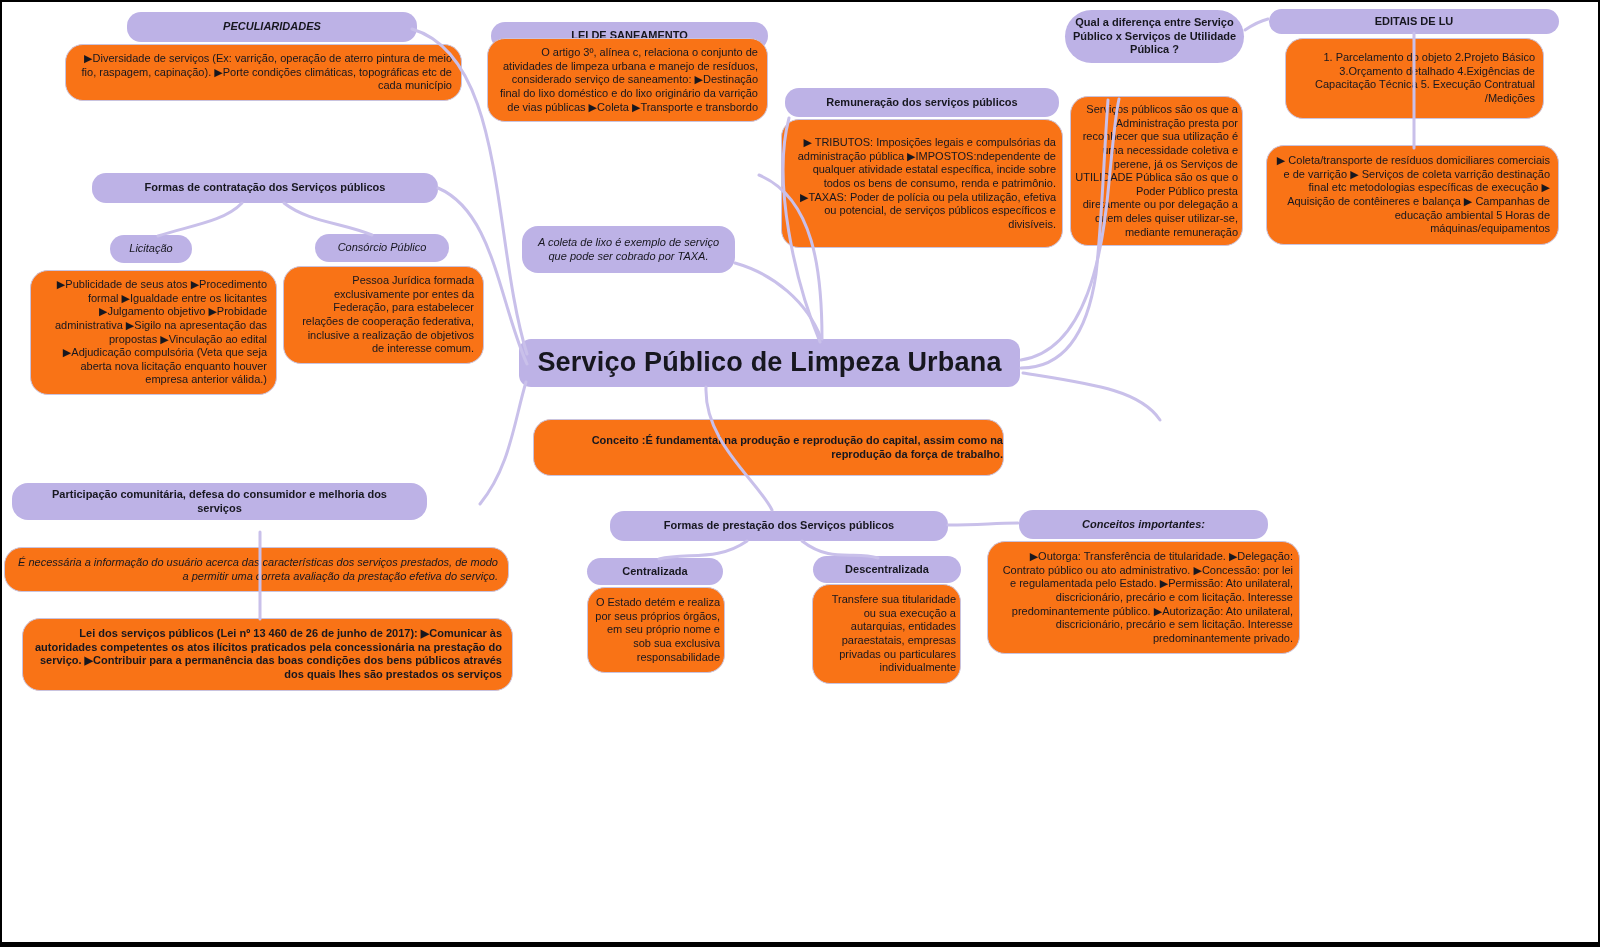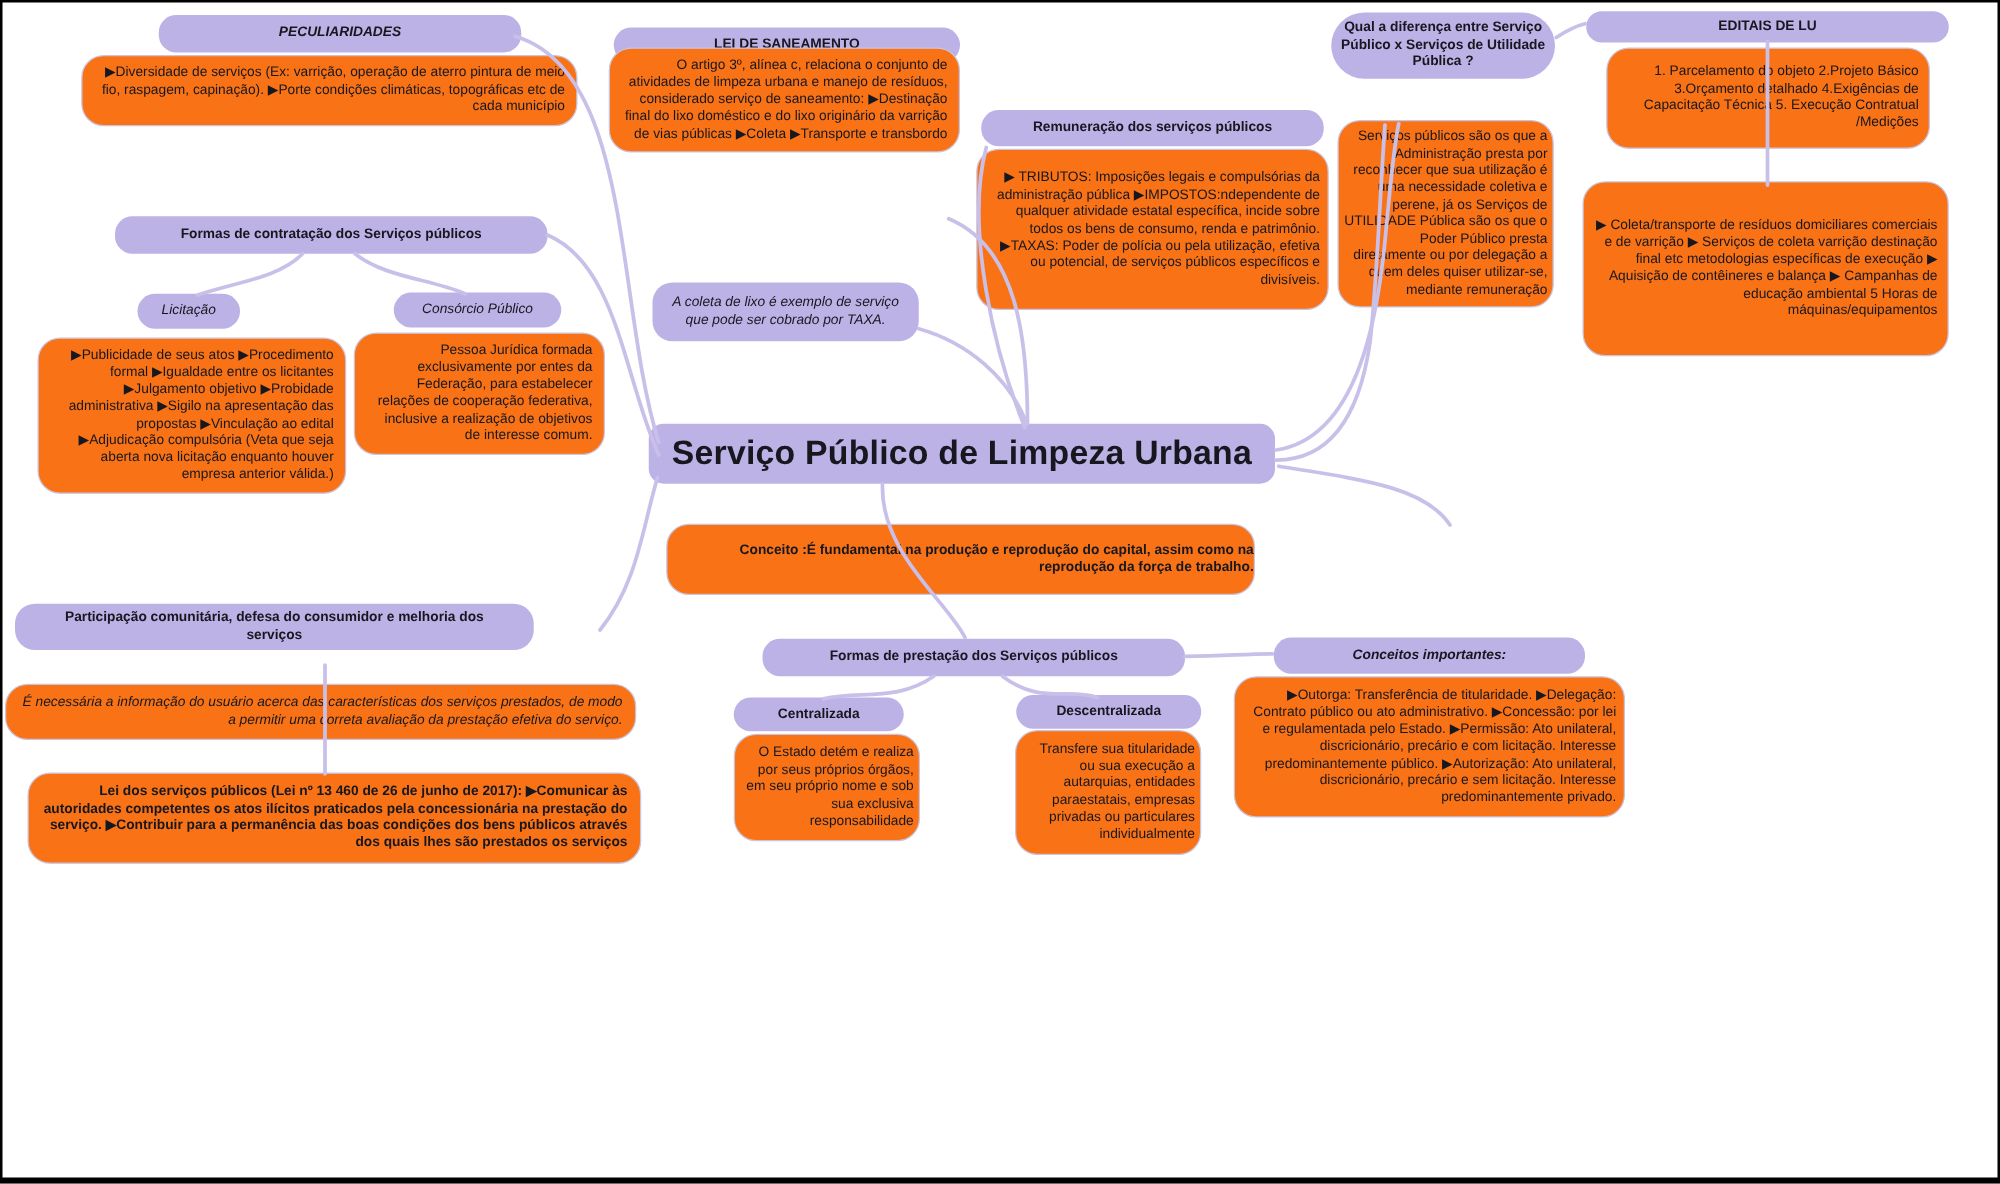--- a/index.html
+++ b/index.html
@@ -91,31 +91,31 @@
   <div class="node purple i" style="left:520px;top:224px;width:213px;padding:10px 12px;border-radius:16px;">A coleta de lixo é exemplo de serviço que pode ser cobrado por TAXA.</div>
 
   <div class="node purple b" style="left:783px;top:86px;width:274px;height:29px;">Remuneração dos serviços públicos</div>
   <div class="node wbox" style="left:779px;top:117px;width:282px;padding:16px 6px;">▶ TRIBUTOS: Imposições legais e compulsórias da administração pública ▶IMPOSTOS:ndependente de qualquer atividade estatal específica, incide sobre todos os bens de consumo, renda e patrimônio. ▶TAXAS: Poder de polícia ou pela utilização, efetiva ou potencial, de serviços públicos específicos e divisíveis.</div>
 
   <div class="node purple b" style="left:1063px;top:8px;width:179px;padding:6px 6px;border-radius:32px;">Qual a diferença entre Serviço Público x Serviços de Utilidade Pública ?</div>
   <div class="node wbox" style="left:1068px;top:94px;width:173px;padding:6px 4px;">Serviços públicos são os que a Administração presta por reconhecer que sua utilização é uma necessidade coletiva e perene, já os Serviços de UTILIDADE Pública são os que o Poder Público presta diretamente ou por delegação a quem deles quiser utilizar-se, mediante remuneração</div>
 
   <div class="node purple b" style="left:1267px;top:7px;width:290px;height:25px;">EDITAIS DE LU</div>
   <div class="node wbox" style="left:1283px;top:36px;width:259px;padding:12px 8px;">1. Parcelamento do objeto 2.Projeto Básico 3.Orçamento detalhado 4.Exigências de Capacitação Técnica 5. Execução Contratual /Medições</div>
-  <div class="node wbox" style="left:1264px;top:143px;width:293px;padding:28px 8px;">▶ Coleta/transporte de resíduos domiciliares comerciais e de varrição ▶ Serviços de coleta varrição destinação final etc metodologias específicas de execução ▶ Aquisição de contêineres e balança ▶ Campanhas de educação ambiental 5 Horas de máquinas/equipamentos</div>
+  <div class="node wbox" style="left:1264px;top:143px;width:293px;padding:8px 8px;">▶ Coleta/transporte de resíduos domiciliares comerciais e de varrição ▶ Serviços de coleta varrição destinação final etc metodologias específicas de execução ▶ Aquisição de contêineres e balança ▶ Campanhas de educação ambiental 5 Horas de máquinas/equipamentos</div>
 
   <div class="node purple title" style="left:517px;top:337px;width:501px;height:48px;">Serviço Público de Limpeza Urbana</div>
 
   <div class="node wbox b" style="left:531px;top:417px;width:471px;padding:14px 0;">Conceito :É fundamental na produção e reprodução do capital, assim como na reprodução da força de trabalho.</div>
 
 
   <div class="node purple b" style="left:608px;top:509px;width:338px;height:30px;">Formas de prestação dos Serviços públicos</div>
 
   <div class="node purple b" style="left:585px;top:556px;width:136px;height:27px;">Centralizada</div>
-  <div class="node wbox" style="left:585px;top:585px;width:149px;padding:8px 4px;">O Estado detém e realiza por seus próprios órgãos, em seu próprio nome e sob sua exclusiva responsabilidade</div>
+  <div class="node wbox" style="left:585px;top:585px;width:138px;padding:8px 4px;">O Estado detém e realiza por seus próprios órgãos, em seu próprio nome e sob sua exclusiva responsabilidade</div>
 
   <div class="node purple b" style="left:811px;top:554px;width:148px;height:27px;">Descentralizada</div>
   <div class="node wbox" style="left:810px;top:582px;width:149px;padding:8px 4px;">Transfere sua titularidade ou sua execução a autarquias, entidades paraestatais, empresas privadas ou particulares individualmente</div>
 
   <div class="node purple b i" style="left:1017px;top:508px;width:249px;height:29px;">Conceitos importantes:</div>
   <div class="node wbox" style="left:985px;top:539px;width:313px;padding:8px 6px;">▶Outorga: Transferência de titularidade. ▶Delegação: Contrato público ou ato administrativo. ▶Concessão: por lei e regulamentada pelo Estado. ▶Permissão: Ato unilateral, discricionário, precário e com licitação. Interesse predominantemente público. ▶Autorização: Ato unilateral, discricionário, precário e sem licitação. Interesse predominantemente privado.</div>
 
   <div class="node purple b" style="left:10px;top:481px;width:415px;padding:5px 24px;border-radius:16px;">Participação comunitária, defesa do consumidor e melhoria dos serviços</div>
   <div class="node wbox i" style="left:2px;top:545px;width:505px;padding:8px 10px;">É necessária a informação do usuário acerca das características dos serviços prestados, de modo a permitir uma correta avaliação da prestação efetiva do serviço.</div>
   <div class="node wbox b" style="left:20px;top:616px;width:491px;padding:8px 10px;">Lei dos serviços públicos (Lei nº 13 460 de 26 de junho de 2017): ▶Comunicar às autoridades competentes os atos ilícitos praticados pela concessionária na prestação do serviço. ▶Contribuir para a permanência das boas condições dos bens públicos através dos quais lhes são prestados os serviços</div>

